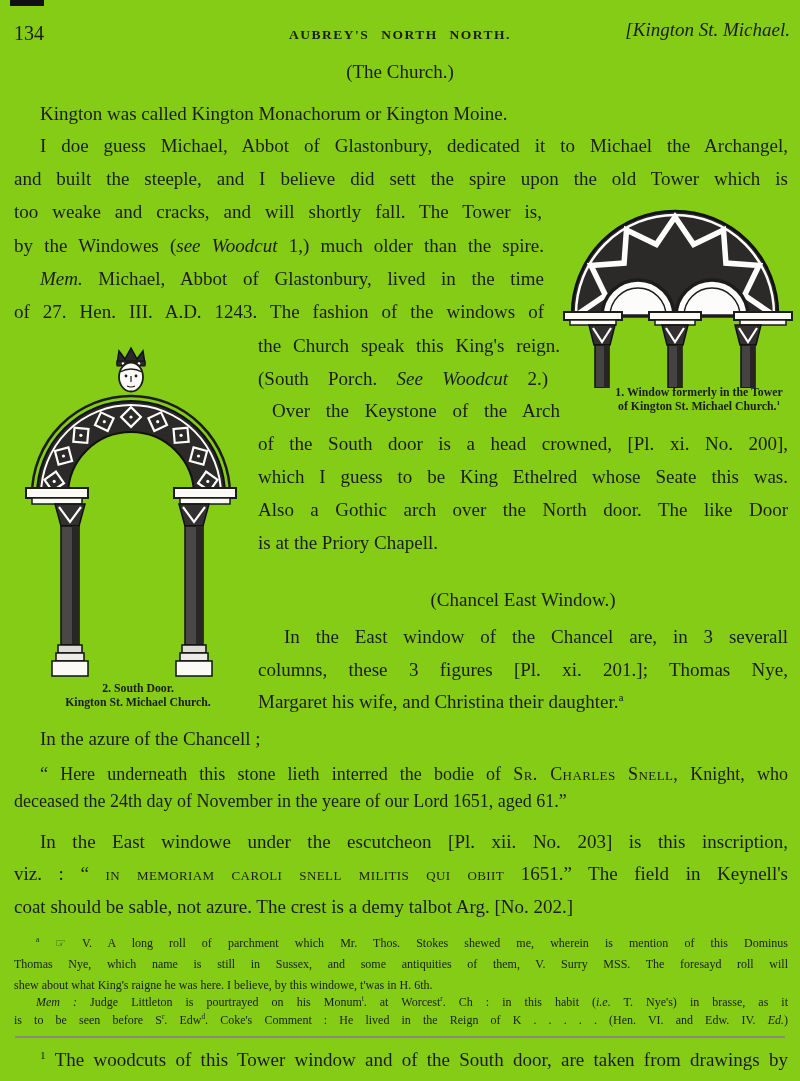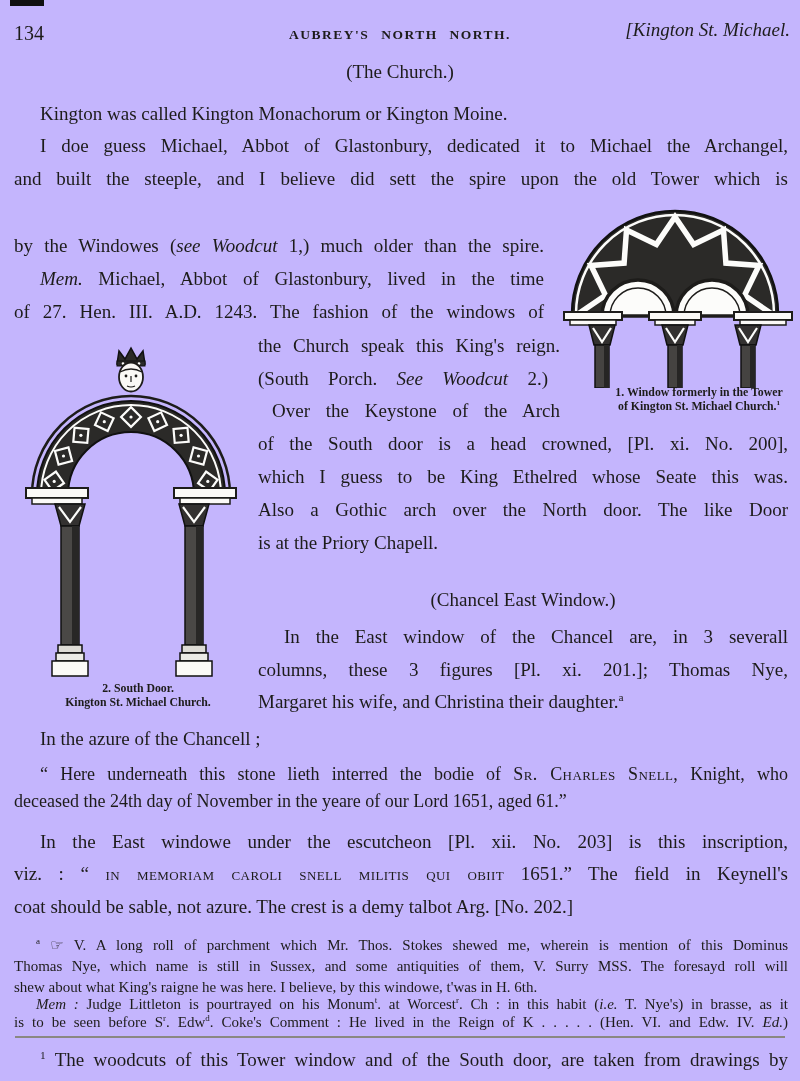--- a/index.html
+++ b/index.html
@@ -1,20 +1,20 @@
 <!DOCTYPE html>
 <html><head>
 <meta charset="utf-8">
 <style>
   html,body{margin:0;padding:0;background:#e9e7e2;}
-  #page{position:relative;width:800px;height:1081px;background:#c4b5fd;overflow:hidden;
+  #page{position:relative;width:800px;height:1081px;background:#84cc16;overflow:hidden;
         font-family:"Liberation Serif","DejaVu Serif",serif;color:#1d1c1a;}
   .ln{position:absolute;font-size:19px;line-height:1.25;}
   .sm{font-size:18px;}
-  .fn{font-size:15px;line-height:1.3;}
+  .fn{font-size:12px;line-height:1.3;}
   .cap{position:absolute;font-size:11.8px;font-weight:bold;text-align:center;line-height:1.2;}
   .just{text-align:justify;text-align-last:justify;}
   .ind{text-indent:26px;}
   .ind14{text-indent:14px;}
   .ind22{text-indent:22px;}
   .it{font-style:italic;}
   .sc{font-variant:small-caps;letter-spacing:.4px;}
   sup{font-size:.6em;vertical-align:super;line-height:1;}
   .center{text-align:center;text-align-last:center;}
   #hdr-num{position:absolute;left:14px;top:22px;font-size:20px;}
@@ -35,20 +35,21 @@
   <div id="hdr-num">134</div>
   <div id="hdr-center">AUBREY'S NORTH NORTH.</div>
   <div id="hdr-right">[Kington St. Michael.</div>
 
   <div class="ln center" style="left:0;top:60px;width:800px;">(The Church.)</div>
 
   <div class="ln" style="left:40px;top:102px;">Kington was called Kington Monachorum or Kington Moine.</div>
   <div class="ln just" style="left:14px;top:167px;width:774px;">and built the steeple, and I believe did sett the spire upon the old Tower which is</div>
   <div class="ln just ind" style="left:14px;top:134px;width:774px;">I doe guess Michael, Abbot of Glastonbury, dedicated it to Michael the Archangel,</div>
 
+  <div class="ln just" style="left:14px;top:200px;width:528px;">too weake and cracks, and will shortly fall.   The Tower is,</div>
   <div class="ln just" style="left:14px;top:234px;width:530px;"><span>by the Windowes (</span><span class="it">see Woodcut</span><span> 1,) much older than the spire.</span></div>
   <div class="ln just ind" style="left:14px;top:267px;width:530px;"><span class="it">Mem.</span><span>   Michael, Abbot of Glastonbury, lived in the time</span></div>
   <div class="ln just" style="left:14px;top:300px;width:530px;">of 27. Hen. III. A.D. 1243.   The fashion of the windows of</div>
 
   <div class="ln just" style="left:258px;top:334px;width:302px;">the Church speak this King's reign.</div>
   <div class="ln just" style="left:258px;top:367px;width:290px;"><span>(South Porch.   </span><span class="it">See Woodcut</span><span> 2.)</span></div>
   <div class="ln just ind14" style="left:258px;top:399px;width:302px;">Over the Keystone of the Arch</div>
 
   <div class="ln just" style="left:258px;top:432px;width:530px;">of the South door is a head crowned, [Pl. xi. No. 200],</div>
   <div class="ln just" style="left:258px;top:465px;width:530px;">which I guess to be King Ethelred whose Seate this was.</div>

